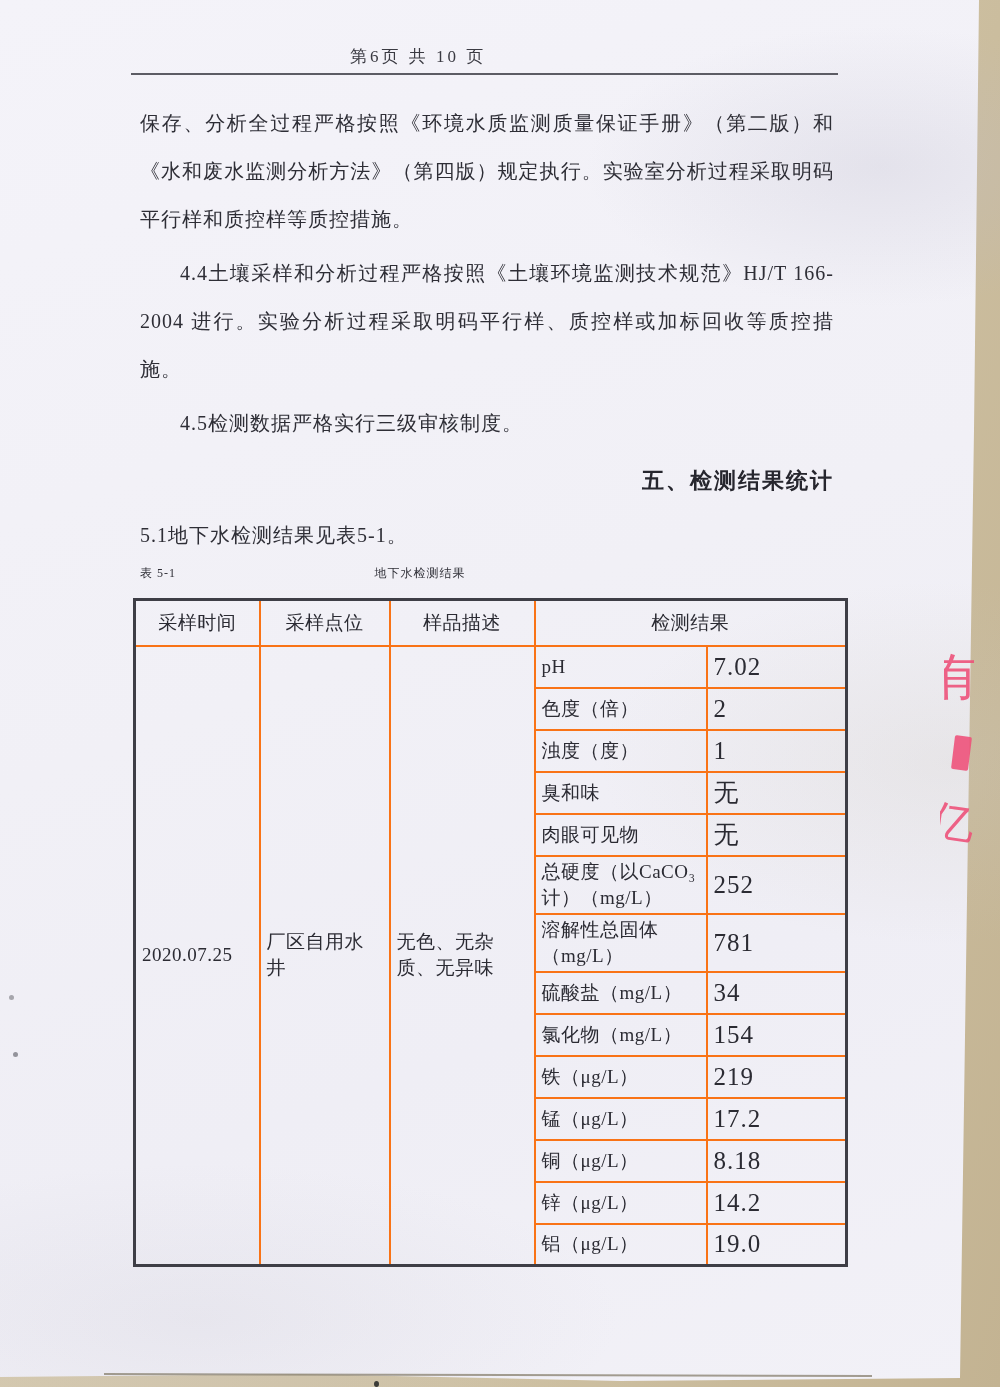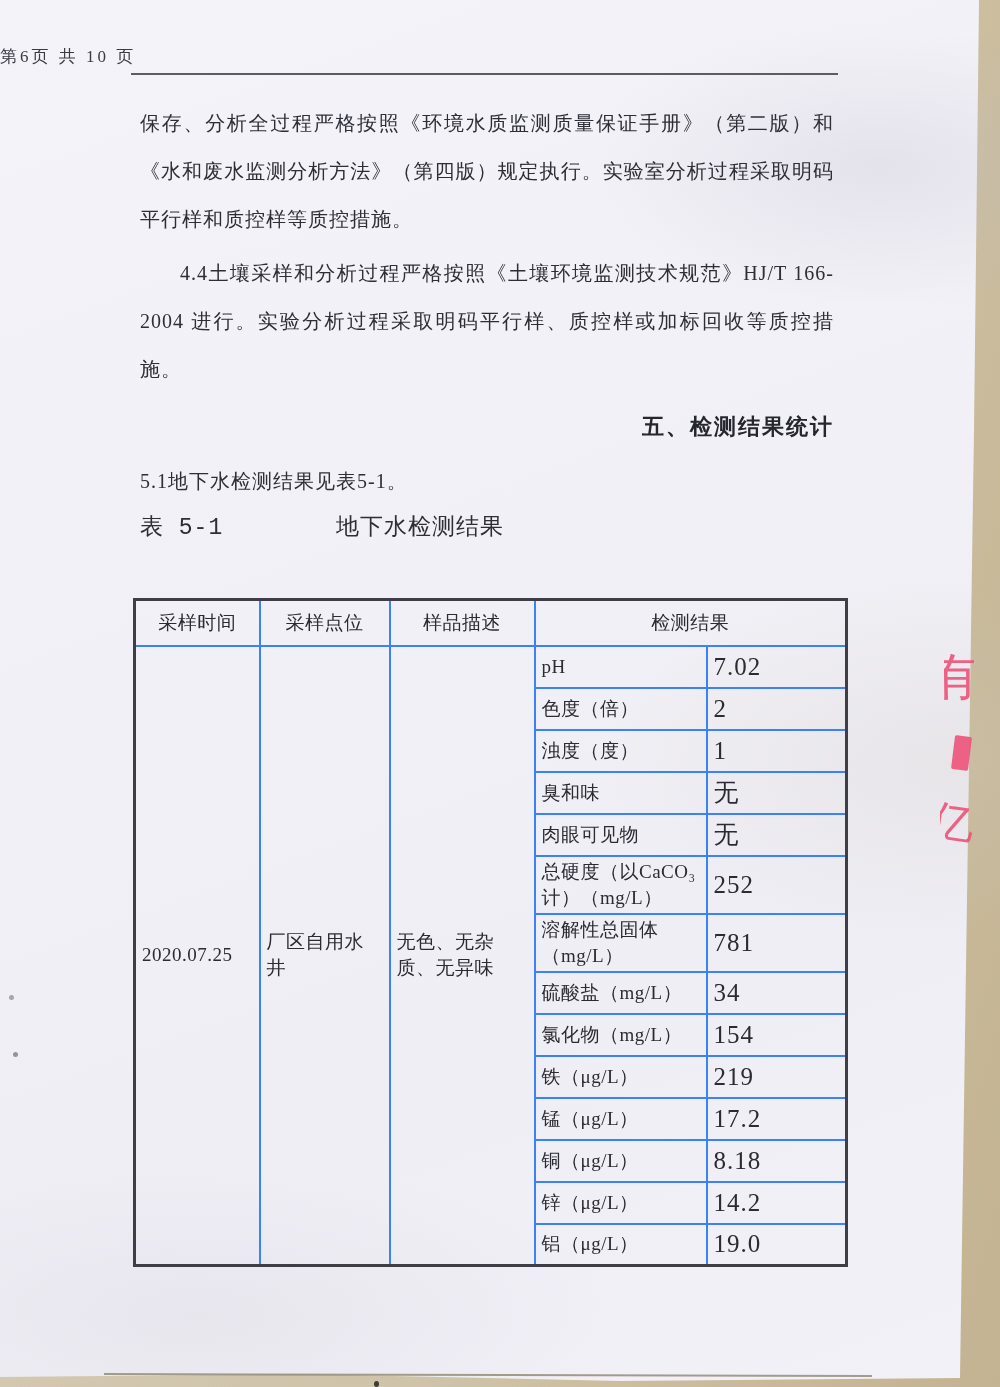--- a/index.html
+++ b/index.html
@@ -35,54 +35,54 @@
   
   .stamp { position: absolute; color: #ee4f78; overflow: hidden; opacity: .88; }
   .stamp.f1 { left: 944px; top: 648px; width: 30px; height: 62px; font-size: 50px; line-height: 58px; }
   .stamp.f1 span { display:inline-block; transform: translateX(-14px); }
   .stamp.f2 { left: 953px; top: 736px; width: 17px; height: 34px; background:#ee4f78; transform: rotate(7deg); border-radius:2px; }
   .stamp.f3 { left: 940px; top: 798px; width: 34px; height: 56px; font-size: 44px; line-height: 52px; }
   .stamp.f3 span { display:inline-block; transform: translateX(-10px) rotate(8deg); }
   
   .page-indicator {
     position: absolute; top: 45px; left: 0; width: 836px;
-    text-align: left; font-size: 17px; letter-spacing: 3px; color: #3a3a42;
+    text-align: center; font-size: 17px; letter-spacing: 3px; color: #3a3a42;
   }
   .header-rule {
     position: absolute; top: 73px; left: 131px; width: 707px; height: 2px;
     background: #5c5c64;
   }
   
   .content {
     position: absolute; left: 140px; top: 99px; width: 694px;
     font-size: 20px; color: #2e2e36; letter-spacing: 1px;
   }
   .content p { line-height: 48px; text-align: justify; margin-bottom: 6px; }
   .content p.indent { text-indent: 2em; }
   .section-title {
     font-family: Liberation Sans, sans-serif;
     font-weight: bold; font-size: 22px; color: #26262e;
     letter-spacing: 2px; margin: 14px 0 10px 2px; line-height: 40px; text-align: right;
   }
-  .caption-bar { position: relative; height: 36px; margin-top: 6px; font-size: 23px; font-family: Liberation Mono, monospace; }
+  .caption-bar { position: relative; height: 36px; margin-top: 6px; font-size: 12px; }
   .caption-left { position: absolute; left: 0; top: 0; }
   .caption-center { position: absolute; left: 170px; width: 220px; top: 0; text-align: center; }
   
   table.result {
     position: absolute; left: 133px; top: 598px; width: 712px;
     border-collapse: collapse; table-layout: fixed;
     font-size: 19px; color: #2b2b33; letter-spacing: .5px;
   }
   table.result col.c1 { width: 125px; }
   table.result col.c2 { width: 130px; }
   table.result col.c3 { width: 145px; }
   table.result col.c4 { width: 172px; }
   table.result col.c5 { width: 140px; }
   table.result th, table.result td {
-    border: 2px solid #3b82f6; vertical-align: middle;
+    border: 2px solid #f97316; vertical-align: middle;
     padding: 2px 6px; font-weight: normal;
   }
   table.result { border: 3px solid #3e3e46; }
   table.result tr.hrow th { height: 46px; font-size: 19px; }
   table.result tr.r { height: 42px; }
   table.result tr.tall { height: 56px; }
   table.result td.val { font-size: 25px; letter-spacing: 1px; }
 </style>
 </head>
 <body>
@@ -90,20 +90,21 @@
 <div class="paper"></div>
 <div class="wrinkles"></div>
 <div class="bottom-edge-line"></div>
 
 <div class="page-indicator">第6页 共 10 页</div>
 <div class="header-rule"></div>
 
 <div class="content">
   <p>保存、分析全过程严格按照《环境水质监测质量保证手册》（第二版）和《水和废水监测分析方法》（第四版）规定执行。实验室分析过程采取明码平行样和质控样等质控措施。</p>
   <p class="indent">4.4土壤采样和分析过程严格按照《土壤环境监测技术规范》HJ/T 166-2004 进行。实验分析过程采取明码平行样、质控样或加标回收等质控措施。</p>
+  <p class="indent">4.5检测数据严格实行三级审核制度。</p>
   <div class="section-title">五、检测结果统计</div>
   <p>5.1地下水检测结果见表5-1。</p>
   <div class="caption-bar">
     <span class="caption-left">表 5-1</span>
     <span class="caption-center">地下水检测结果</span>
   </div>
 </div>
 
 <table class="result">
   <colgroup>

